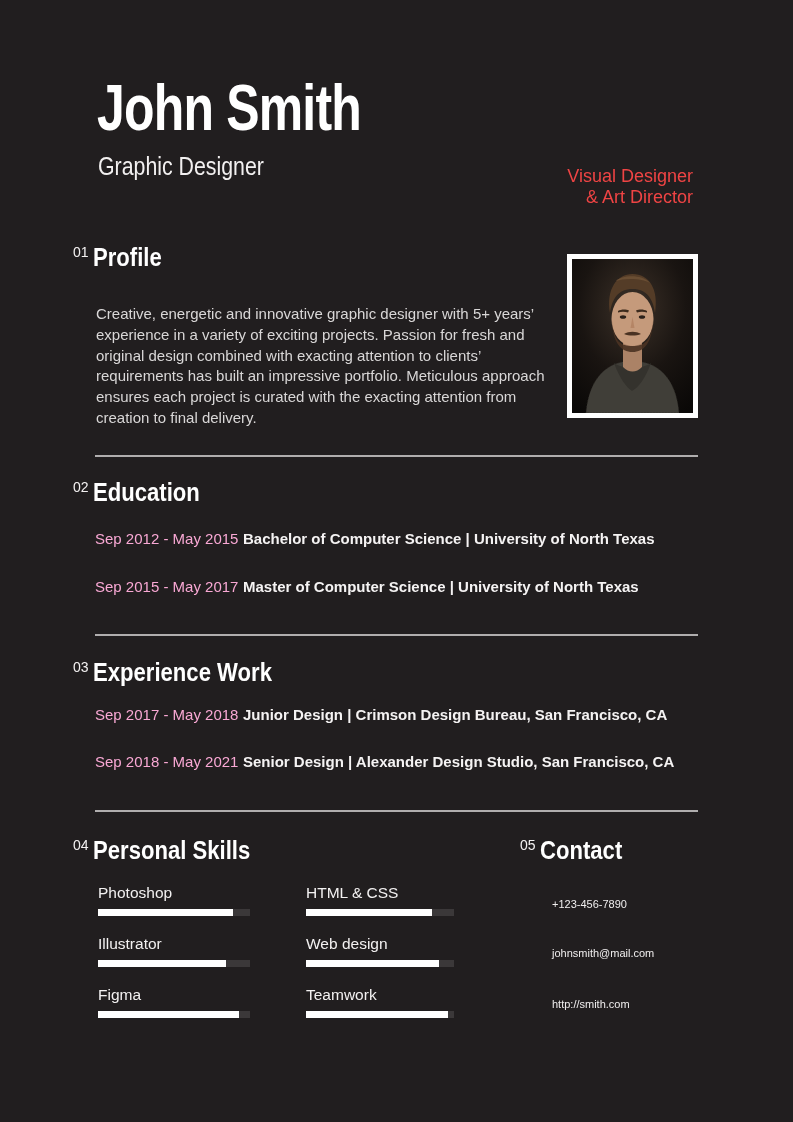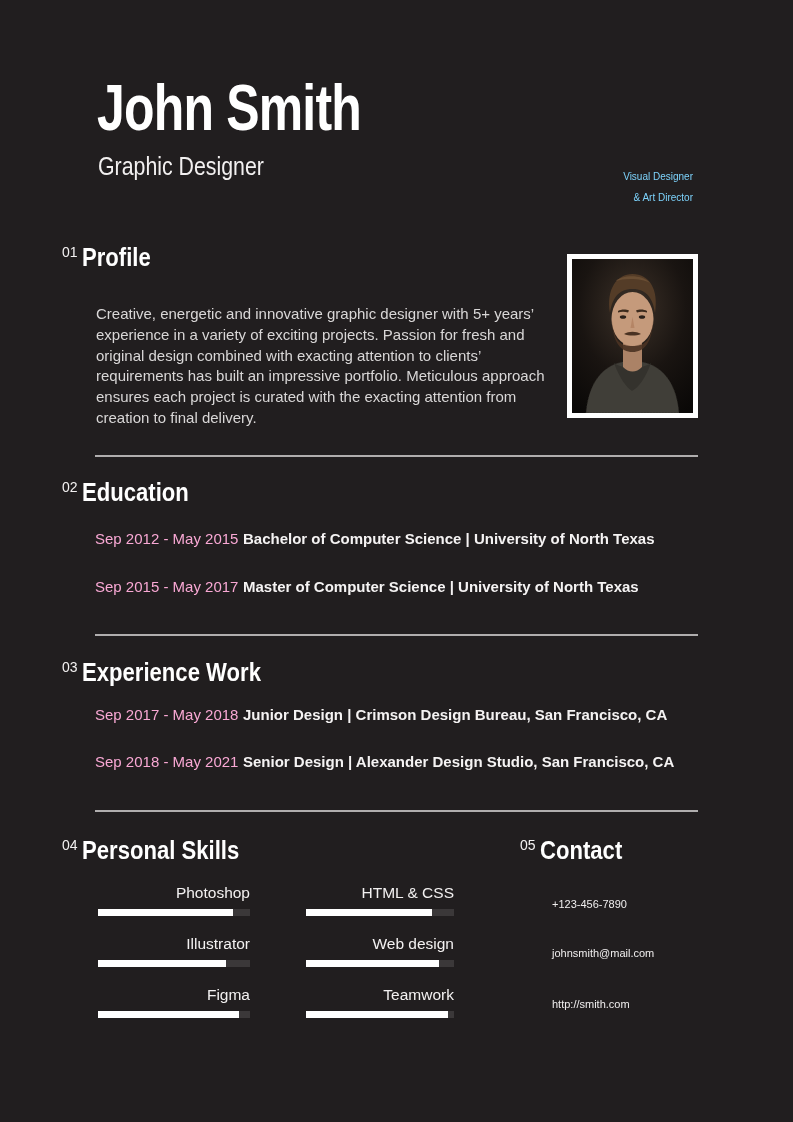--- a/index.html
+++ b/index.html
@@ -20,33 +20,33 @@
     font-size: 64px; font-weight: 800; letter-spacing: -1px;
     line-height: 1; margin: 0; color: #ffffff; white-space: nowrap;
     transform: scaleX(0.78); transform-origin: left top;
   }
   .subtitle {
     position: absolute; left: 98px; top: 151px;
     font-size: 26px; font-weight: 400; color: #f2f0f0; white-space: nowrap;
   }
   .tagline {
     position: absolute; right: 100px; top: 166px;
-    font-size: 10px; line-height: 21px; text-align: right; color: #7dd3fc;
+    font-size: 18px; line-height: 21px; text-align: right; color: #ef4444;
   }
 
   
   .photo-frame {
     position: absolute; left: 567px; top: 254px;
     width: 131px; height: 164px; box-sizing: border-box;
     background: #ffffff; border: 5px solid #ffffff;
   }
   .photo-frame svg { display: block; width: 100%; height: 100%; }
 
   
-  .sec-head { position: absolute; left: 62px; display: flex; align-items: flex-start; }
+  .sec-head { position: absolute; left: 73px; display: flex; align-items: flex-start; }
   .sec-num { font-size: 14px; color: #f3f1f1; margin-top: 1px; width: 20px; flex: none; }
   .sec-title { font-size: 26px; font-weight: 700; color: #ffffff; line-height: 1.1; white-space: nowrap; }
   .head-profile    { top: 243px; }
   .head-education  { top: 478px; }
   .head-experience { top: 658px; }
   .head-skills     { top: 836px; }
   .head-contact    { top: 836px; left: 520px; }
   .sec-head .sec-title { transform: scaleX(0.85); transform-origin: left top; }
 
   .profile-body {
@@ -69,21 +69,21 @@
   .row-date {
     position: absolute; left: 95px; font-size: 15px; font-weight: 400;
     color: #f9a8d4; white-space: nowrap;
   }
   .row-detail {
     position: absolute; left: 243px; font-size: 15px; font-weight: 700;
     color: #f5f3f3; white-space: nowrap;
   }
 
   
-  .skills-col { position: absolute; top: 884px; text-align: right; }
+  .skills-col { position: absolute; top: 884px; }
   .skills-col-1 { left: 98px; width: 152px; }
   .skills-col-2 { left: 306px; width: 148px; }
   .skill { height: 32px; margin-bottom: 19px; }
   .skill-label { font-size: 15.5px; color: #f3f1f1; line-height: 18px; margin-bottom: 7px; white-space: nowrap; }
   .skill-track { width: 100%; height: 7px; background: #3b3839; }
   .skill-fill { height: 100%; background: #ffffff; }
 
   
   .contact-item { position: absolute; left: 552px; font-size: 11px; color: #f0eeee; white-space: nowrap; }
   .contact-phone   { top: 898px; }

